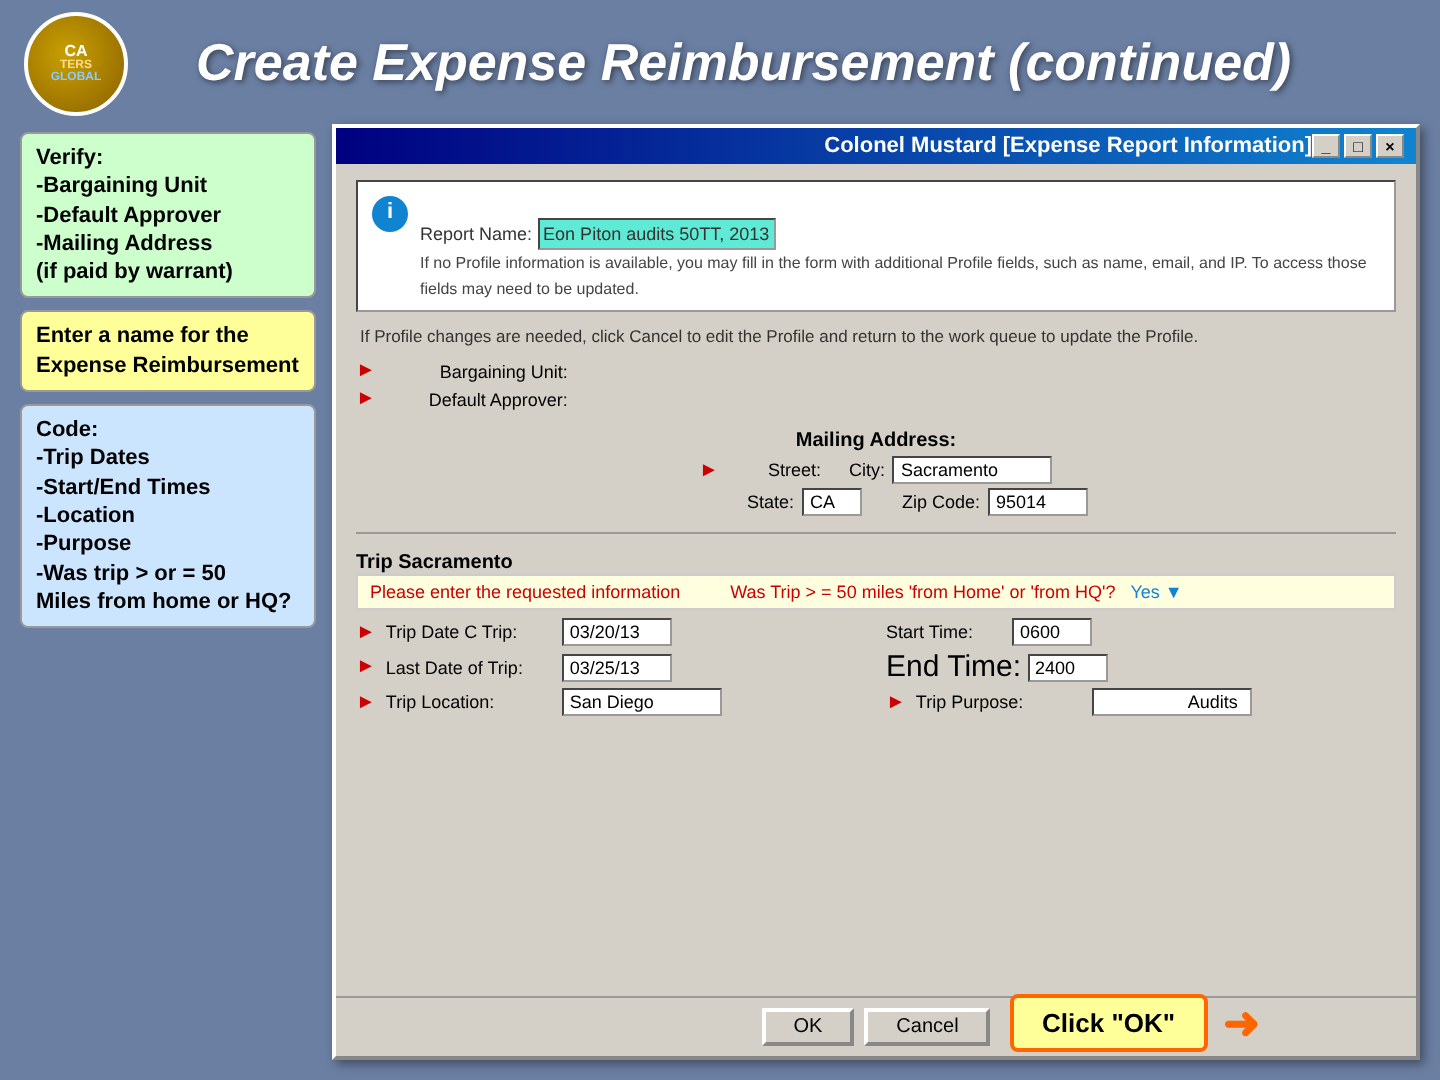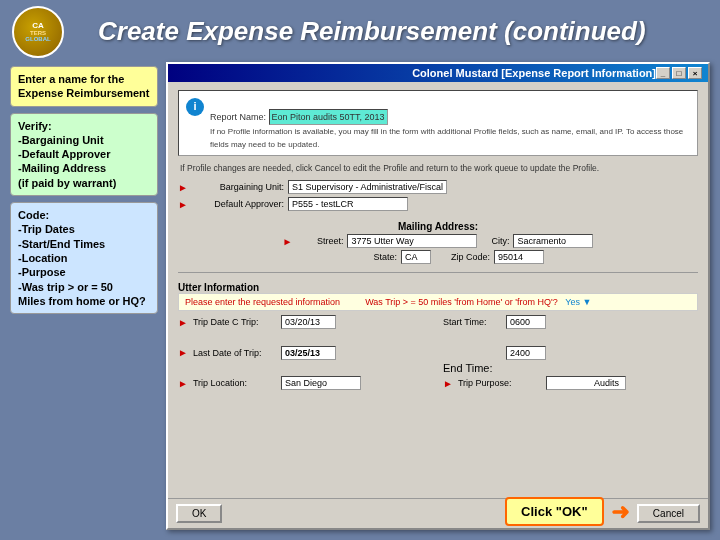--- a/index.html
+++ b/index.html
@@ -252,21 +252,21 @@
     }
 
     .trip-row {
       display: flex;
       align-items: center;
       gap: 3px;
     }
 
     .dialog-footer {
       display: flex;
-      justify-content: space-between;
+      justify-content: center;
       gap: 5px;
       padding: 5px 8px;
       border-top: 1px solid #999;
       background: #d4d0c8;
     }
 
     .footer-btn {
       background: #d4d0c8;
       border: 2px solid;
       border-color: #fff #888 #888 #fff;
@@ -298,32 +298,32 @@
       </div>
     </div>
   </div>
   <div class="page-title">Create Expense Reimbursement (continued)</div>
 </div>
 
 <div class="main-content">
 
   <div class="left-labels">
 
-    <div class="label-box">
-      <span>Enter a name for the Expense Reimbursement</span>
-    </div>
-
     <div class="label-box green">
       <div>
         <strong>Verify:</strong><br>
         -Bargaining Unit<br>
         -Default Approver<br>
         -Mailing Address<br>
         (if paid by warrant)
       </div>
+    </div>
+
+    <div class="label-box">
+      <span>Enter a name for the Expense Reimbursement</span>
     </div>
 
     <div class="label-box blue">
       <div>
         <strong>Code:</strong><br>
         -Trip Dates<br>
         -Start/End Times<br>
         -Location<br>
         -Purpose<br>
         -Was trip &gt; or = 50<br>
@@ -359,73 +359,70 @@
         </div>
 
         <div style="font-size:8.5px;color:#333;padding:1px 2px;">
           If Profile changes are needed, click Cancel to edit the Profile and return to the work queue to update the Profile.
         </div>
 
         <div class="form-section">
           <div class="form-row">
             <span class="arrow-indicator">►</span>
             <span class="form-label">Bargaining Unit:</span>
-            <span class="form-value">S1 Supervisory - Administrative/Fiscal</span>
           </div>
           <div class="form-row">
             <span class="arrow-indicator">►</span>
             <span class="form-label">Default Approver:</span>
-            <span class="form-value">P555 - testLCR</span>
           </div>
         </div>
 
         <div class="mailing-section">
           <div class="section-header">Mailing Address:</div>
           <div class="mailing-row">
             <span class="arrow-indicator">►</span>
             <span class="form-label" style="min-width:45px;">Street:</span>
-            <span class="form-value" style="min-width:130px;">3775 Utter Way</span>
             <span class="form-label" style="min-width:28px;">City:</span>
             <span class="form-value" style="min-width:80px;">Sacramento</span>
           </div>
           <div class="mailing-row">
             <span style="min-width:16px;"></span>
             <span class="form-label" style="min-width:45px;">State:</span>
             <span class="form-value" style="min-width:30px;">CA</span>
             <span class="form-label" style="min-width:55px;">Zip Code:</span>
             <span class="form-value" style="min-width:50px;">95014</span>
           </div>
         </div>
 
         <div class="trip-section">
-          <div class="section-header">Utter Information</div>
+          <div class="section-header">Trip Sacramento</div>
           <div class="trip-warning">
             <span>Please enter the requested information</span>
             &nbsp;&nbsp;&nbsp;&nbsp;&nbsp;&nbsp;&nbsp;&nbsp;
             <span>Was Trip &gt; = 50 miles 'from Home' or 'from HQ'?</span>
             <span style="color:#1084d0;margin-left:5px;">Yes ▼</span>
           </div>
 
           <div class="trip-grid">
             <div class="trip-row">
               <span class="arrow-indicator">►</span>
               <span style="font-size:9px;min-width:85px;">Trip Date C Trip:</span>
               <span class="form-value" style="min-width:55px;">03/20/13</span>
             </div>
             <div class="trip-row">
               <span style="font-size:9px;min-width:60px;">Start Time:</span>
               <span class="form-value" style="min-width:40px;">0600</span>
             </div>
             <div class="trip-row">
               <span class="arrow-indicator">►</span>
               <span style="font-size:9px;min-width:85px;">Last Date of Trip:</span>
-              <span class="form-value" style="min-width:55px;font-weight:bold;">03/25/13</span>
-            </div>
-            <div class="trip-row">
-              <span style="font-size:11px;min-width:60px;margin-top:31px;">End Time:</span>
+              <span class="form-value" style="min-width:55px;">03/25/13</span>
+            </div>
+            <div class="trip-row">
+              <span style="font-size:15px;min-width:60px;">End Time:</span>
               <span class="form-value" style="min-width:40px;">2400</span>
             </div>
             <div class="trip-row">
               <span class="arrow-indicator">►</span>
               <span style="font-size:9px;min-width:85px;">Trip Location:</span>
               <span class="form-value" style="min-width:80px;">San Diego</span>
             </div>
             <div class="trip-row">
               <span class="arrow-indicator">►</span>
               <span style="font-size:9px;min-width:85px;">Trip Purpose:</span>

